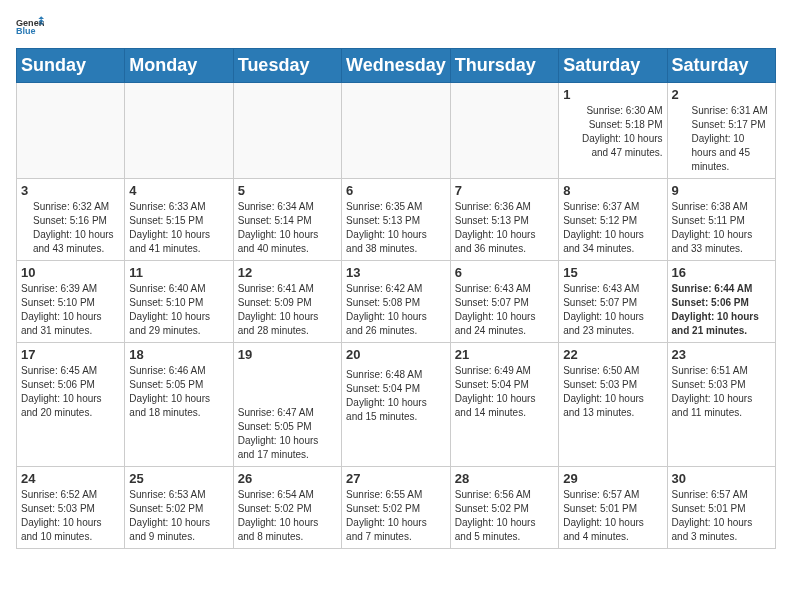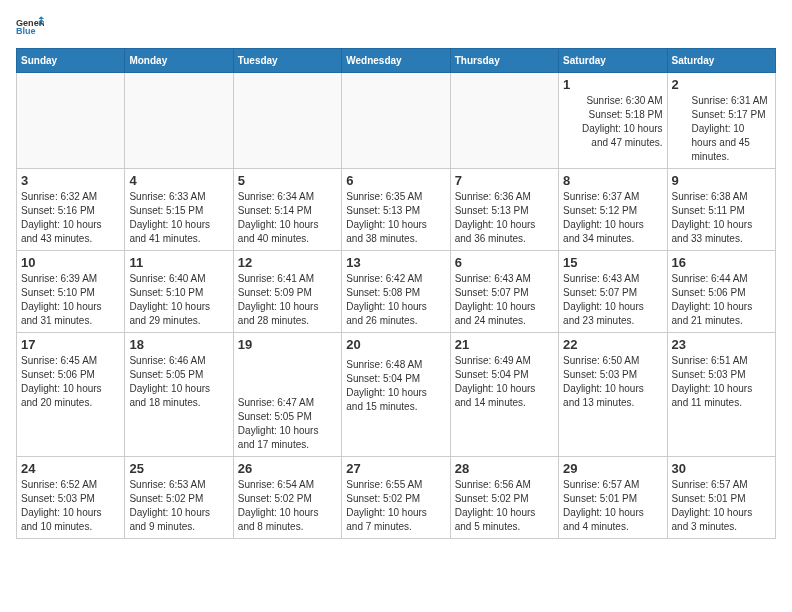--- a/index.html
+++ b/index.html
@@ -38,21 +38,21 @@
       color: #333;
     }
     .calendar-table {
       width: 100%;
       border-collapse: collapse;
       border: 1px solid #ccc;
     }
     .calendar-table th {
       background-color: #2a7ab5;
       color: #fff;
-      font-size: 10px;
+      font-size: 18px;
       padding: 6px 4px;
       text-align: left;
       border: 1px solid #2068a0;
     }
     .calendar-table td {
       vertical-align: top;
       border: 1px solid #ccc;
       padding: 4px;
       width: calc(100% / 7);
       min-height: 80px;
@@ -127,21 +127,21 @@
         <td>
           <span class="day-number">2</span>
           <div class="day-info" style="white-space: pre-line; margin-left: 20px;">Sunrise: 6:31 AM
 Sunset: 5:17 PM
 Daylight: 10 hours and 45 minutes.</div>
         </td>
       </tr>
       <tr>
         <td>
           <span class="day-number">3</span>
-          <div class="day-info" style="white-space: pre-line;">Sunrise: 6:32 AM
+          <div class="day-info" style="white-space: pre-line; margin-left: 12px;">Sunrise: 6:32 AM
 Sunset: 5:16 PM
 Daylight: 10 hours and 43 minutes.</div>
         </td>
         <td>
           <span class="day-number">4</span>
           <div class="day-info" style="white-space: pre-line;">Sunrise: 6:33 AM
 Sunset: 5:15 PM
 Daylight: 10 hours and 41 minutes.</div>
         </td>
         <td>
@@ -207,21 +207,21 @@
 Daylight: 10 hours and 24 minutes.</div>
         </td>
         <td>
           <span class="day-number">15</span>
           <div class="day-info" style="white-space: pre-line;">Sunrise: 6:43 AM
 Sunset: 5:07 PM
 Daylight: 10 hours and 23 minutes.</div>
         </td>
         <td>
           <span class="day-number">16</span>
-          <div class="day-info" style="white-space: pre-line;">Sunrise: 6:44 AM
+          <div class="day-info" style="white-space: pre-line; font-weight: bold;">Sunrise: 6:44 AM
 Sunset: 5:06 PM
 Daylight: 10 hours and 21 minutes.</div>
         </td>
       </tr>
       <tr>
         <td>
           <span class="day-number">17</span>
           <div class="day-info" style="white-space: pre-line;">Sunrise: 6:45 AM
 Sunset: 5:06 PM
 Daylight: 10 hours and 20 minutes.</div>

